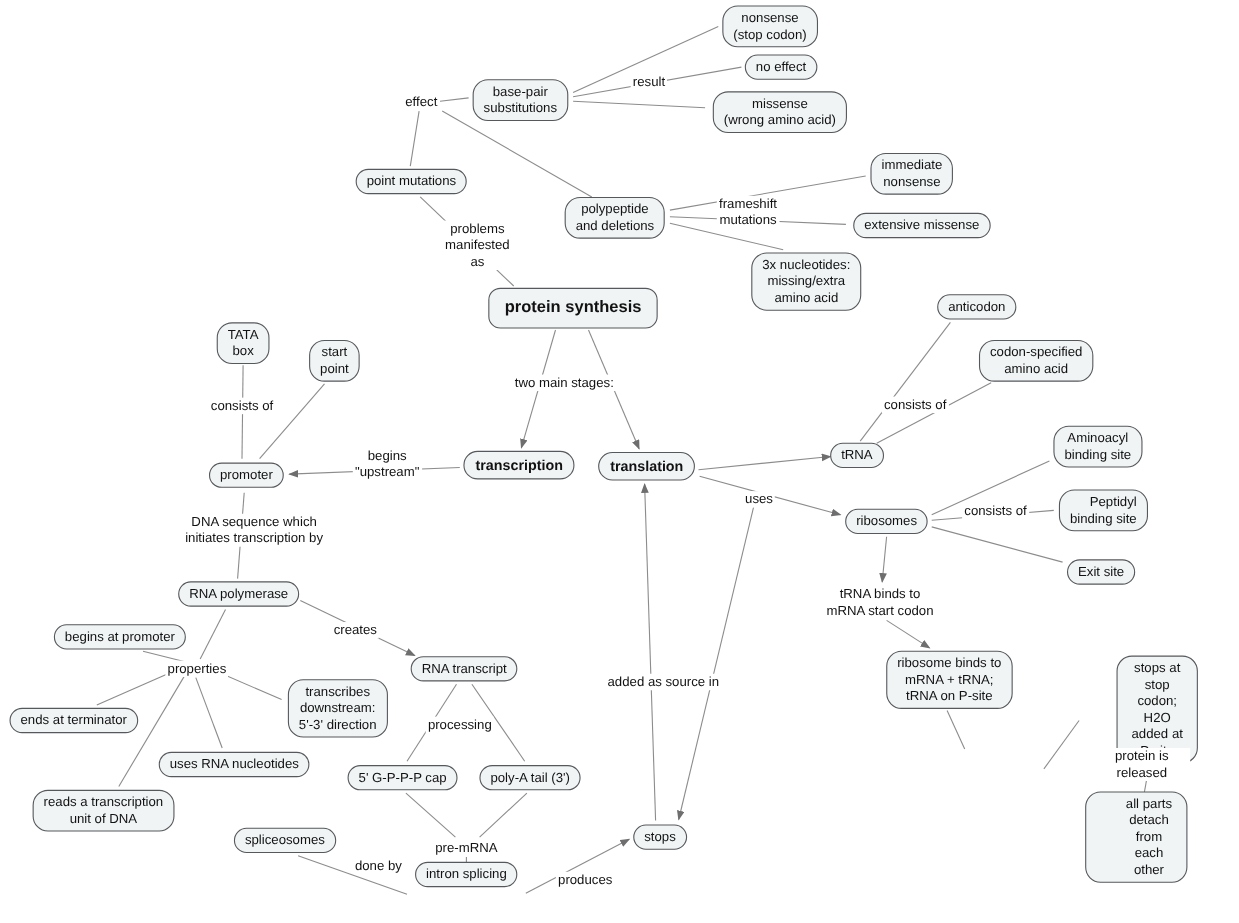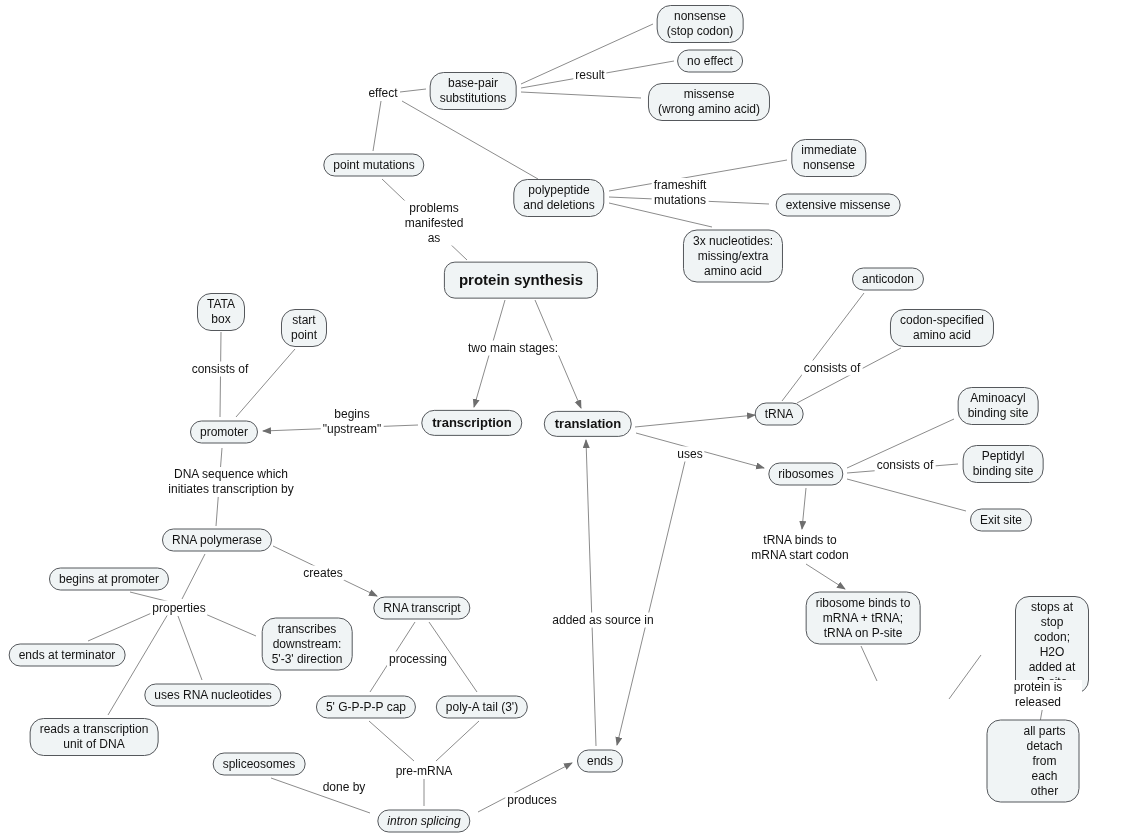--- a/index.html
+++ b/index.html
@@ -123,21 +123,21 @@
 binding site</div>
     <div class="node box" style="left: 779px; top: 414px;">tRNA</div>
     <div class="node box-bold" style="left: 472px; top: 423px;">transcription</div>
     <div class="node box-bold" style="left: 588px; top: 424px;">translation</div>
     <div class="node label" style="left: 352px; top: 422px;">begins
 "upstream"</div>
     <div class="node box" style="left: 224px; top: 432px;">promoter</div>
     <div class="node label" style="left: 690px; top: 454px;">uses</div>
     <div class="node box" style="left: 806px; top: 474px;">ribosomes</div>
     <div class="node label" style="left: 905px; top: 465px;">consists of</div>
-    <div class="node box" style="left: 1003px; top: 464px;">Peptidyl
+    <div class="node box" style="left: 1003px; top: 464px; text-align: right;">Peptidyl
 binding site</div>
     <div class="node label" style="left: 231px; top: 482px;">DNA sequence which
 initiates transcription by</div>
     <div class="node box" style="left: 1001px; top: 520px;">Exit site</div>
     <div class="node box" style="left: 217px; top: 540px;">RNA polymerase</div>
     <div class="node label" style="left: 800px; top: 548px;">tRNA binds to
 mRNA start codon</div>
     <div class="node label" style="left: 323px; top: 573px;">creates</div>
     <div class="node box" style="left: 109px; top: 579px;">begins at promoter</div>
     <div class="node label" style="left: 179px; top: 608px;">properties</div>
@@ -154,19 +154,19 @@
 H2O added at P-site</div>
     <div class="node box" style="left: 213px; top: 695px;">uses RNA nucleotides</div>
     <div class="node box" style="left: 366px; top: 707px;">5' G-P-P-P cap</div>
     <div class="node box" style="left: 482px; top: 707px;">poly-A tail (3')</div>
     <div class="node label" style="left: 1038px; top: 695px;">protein is released</div>
     <div class="node box" style="left: 94px; top: 737px;">reads a transcription
 unit of DNA</div>
     <div class="node label" style="left: 603px; top: 620px;">added as source in</div>
     <div class="node box" style="left: 259px; top: 764px;">spliceosomes</div>
     <div class="node label" style="left: 424px; top: 771px;">pre-mRNA</div>
-    <div class="node box" style="left: 600px; top: 761px;">ends</div>
+    <div class="node box" style="left: 600px; top: 761px;">stops</div>
     <div class="node box" style="left: 1033px; top: 761px; padding-left: 32px;">all parts detach
 from each other</div>
     <div class="node label" style="left: 344px; top: 787px;">done by</div>
     <div class="node label" style="left: 532px; top: 800px;">produces</div>
-    <div class="node box" style="left: 424px; top: 821px; font-style: italic;">intron splicing</div>
+    <div class="node box" style="left: 424px; top: 795px;">intron splicing</div>
   </div>
 
 </body></html>

